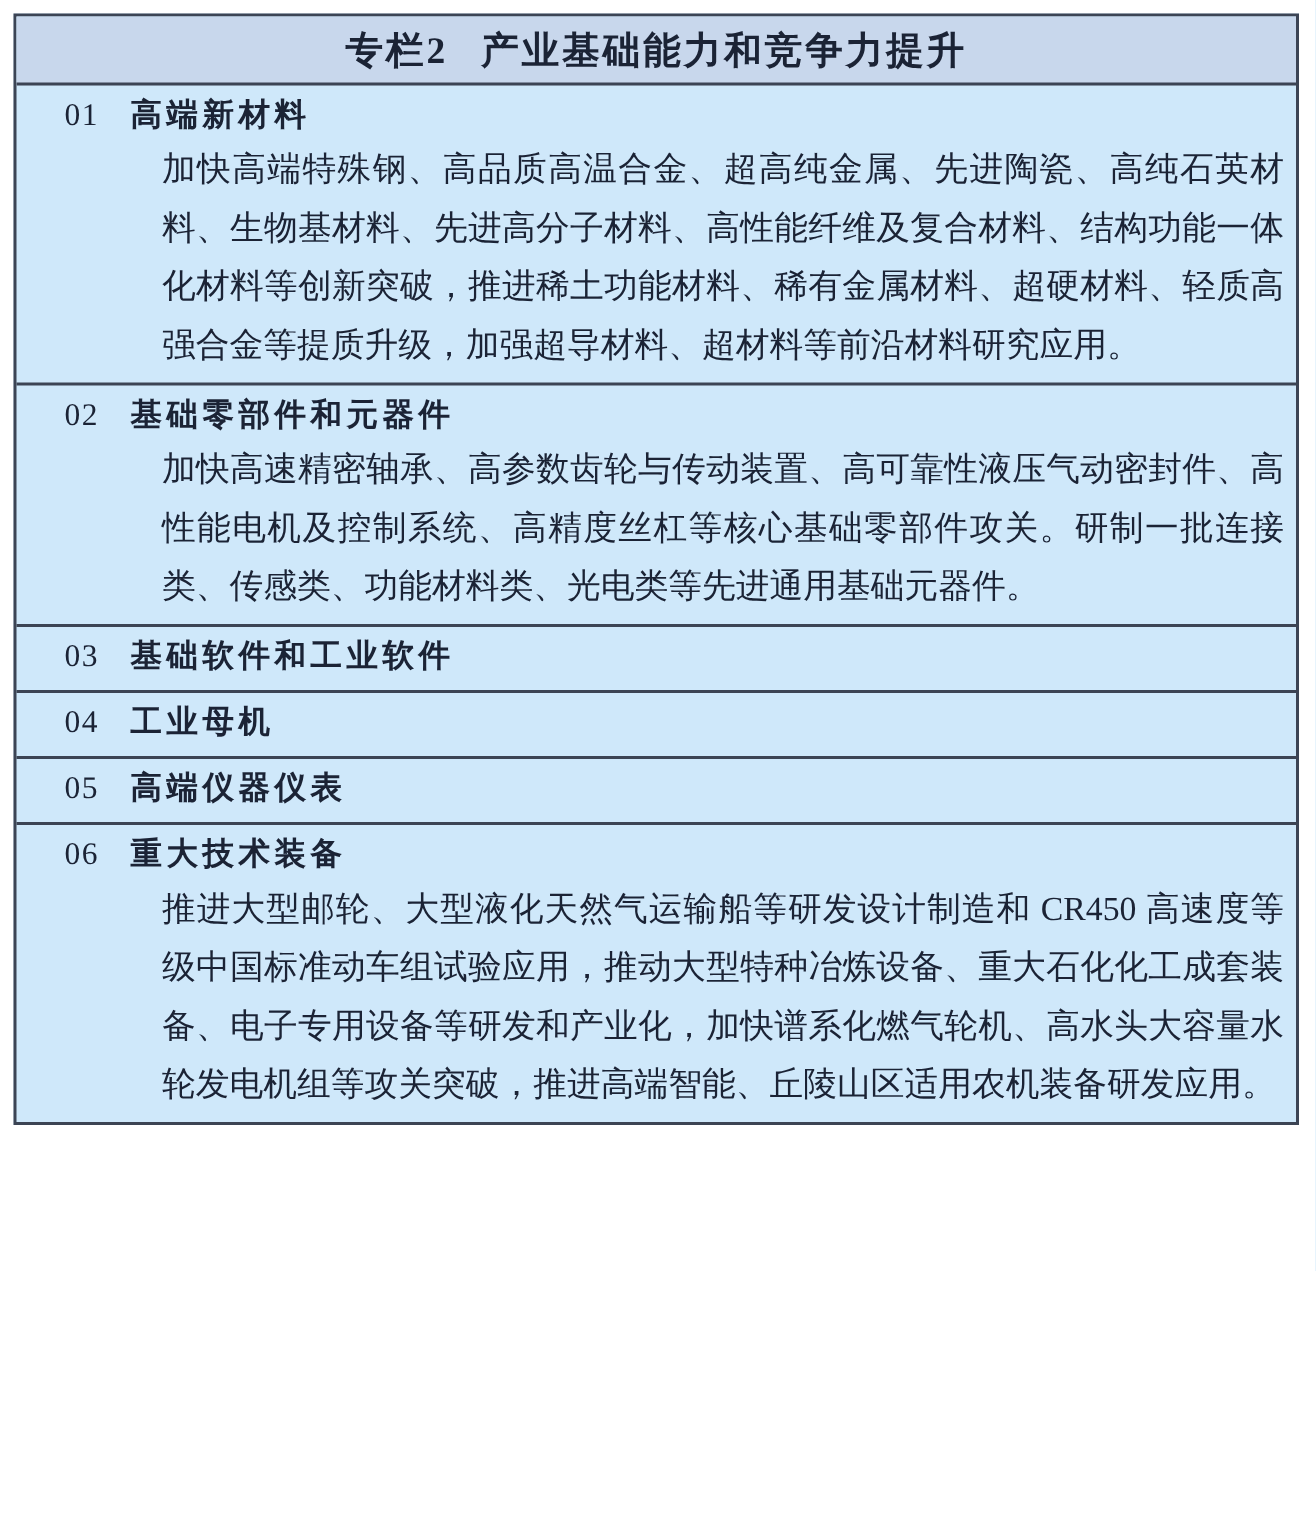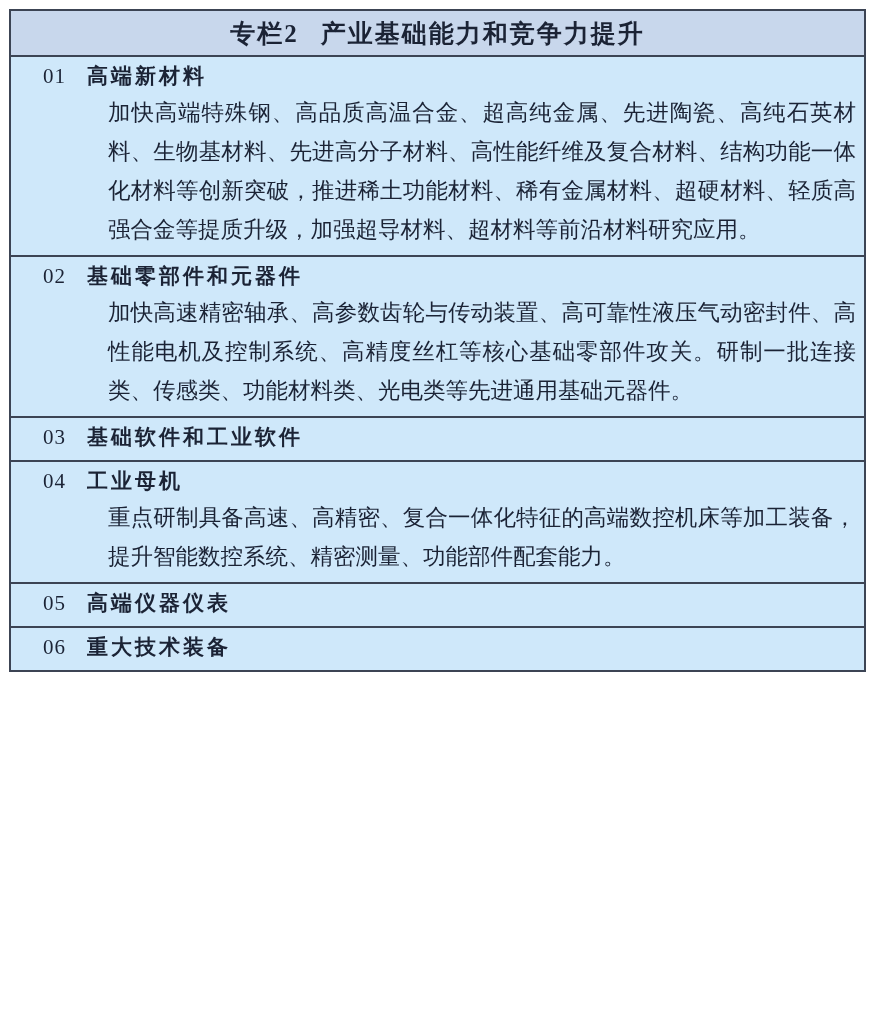--- a/index.html
+++ b/index.html
@@ -78,27 +78,27 @@
   <div class="section-row">
     <div class="row-head">
       <span class="num">03</span><span class="title">基础软件和工业软件</span>
     </div>
   </div>
 
   <div class="section-row">
     <div class="row-head">
       <span class="num">04</span><span class="title">工业母机</span>
     </div>
-    <p class="row-body">重点研制具备高速、高精密、复合一体化特征的高端数控机床等加工装备，提升智能数控系统、精密测量、功能部件配套能力。</p>
   </div>
 
   <div class="section-row">
     <div class="row-head">
       <span class="num">05</span><span class="title">高端仪器仪表</span>
     </div>
   </div>
 
   <div class="section-row">
     <div class="row-head">
       <span class="num">06</span><span class="title">重大技术装备</span>
     </div>
+    <p class="row-body">推进大型邮轮、大型液化天然气运输船等研发设计制造和 CR450 高速度等级中国标准动车组试验应用，推动大型特种冶炼设备、重大石化化工成套装备、电子专用设备等研发和产业化，加快谱系化燃气轮机、高水头大容量水轮发电机组等攻关突破，推进高端智能、丘陵山区适用农机装备研发应用。</p>
   </div>
 </div>
 
 </body></html>

